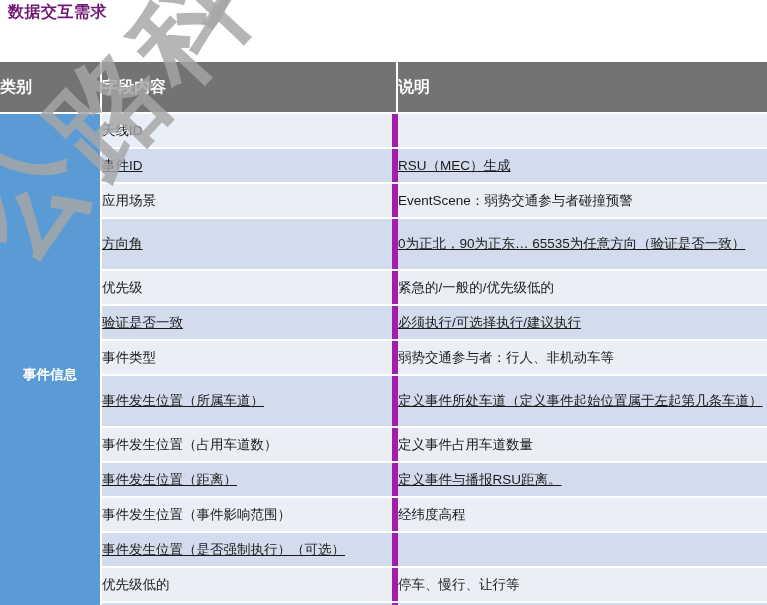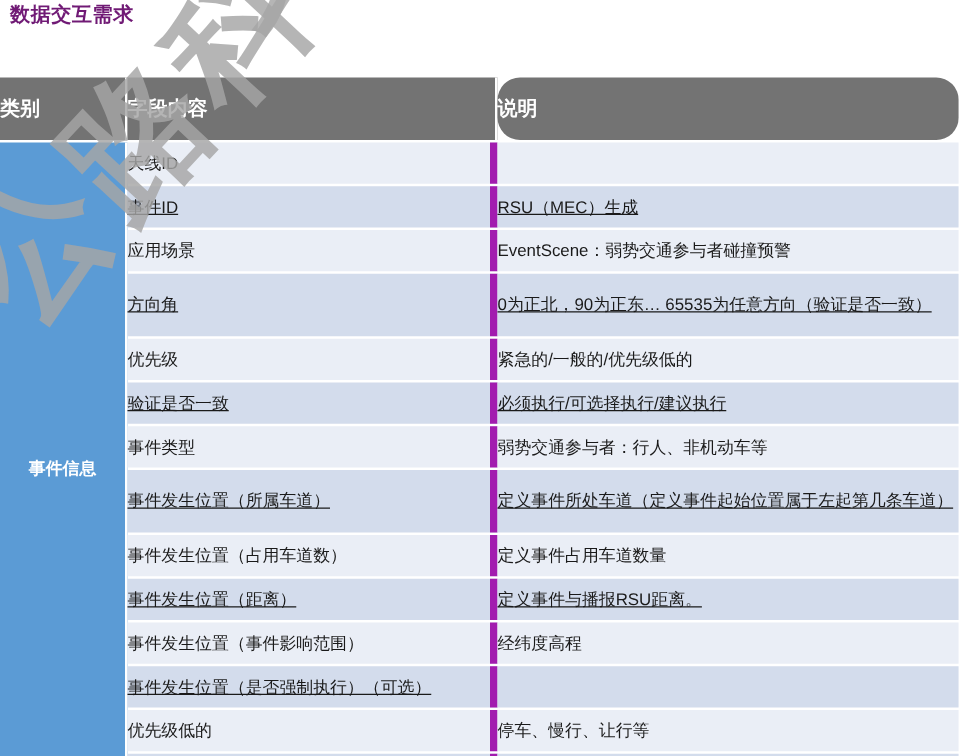--- a/index.html
+++ b/index.html
@@ -91,21 +91,21 @@
   tr.head-row th {
     background: #737373;
     color: #ffffff;
     font-size: 16px;
     font-weight: bold;
     text-align: left;
     height: 50px;
     border-right: 2px solid #ffffff;
     font-family: "Liberation Sans", "DejaVu Sans", sans-serif;
   }
-  tr.head-row th:last-child { border-right: none; border-radius: 18px; }
+  tr.head-row th:last-child { border-right: none; }
 
   
   td.cat-cell {
     background: #5B9BD5;
     color: #ffffff;
     font-size: 13.5px;
     font-weight: bold;
     text-align: center;
     vertical-align: middle;
     border-right: 2px solid #ffffff;

